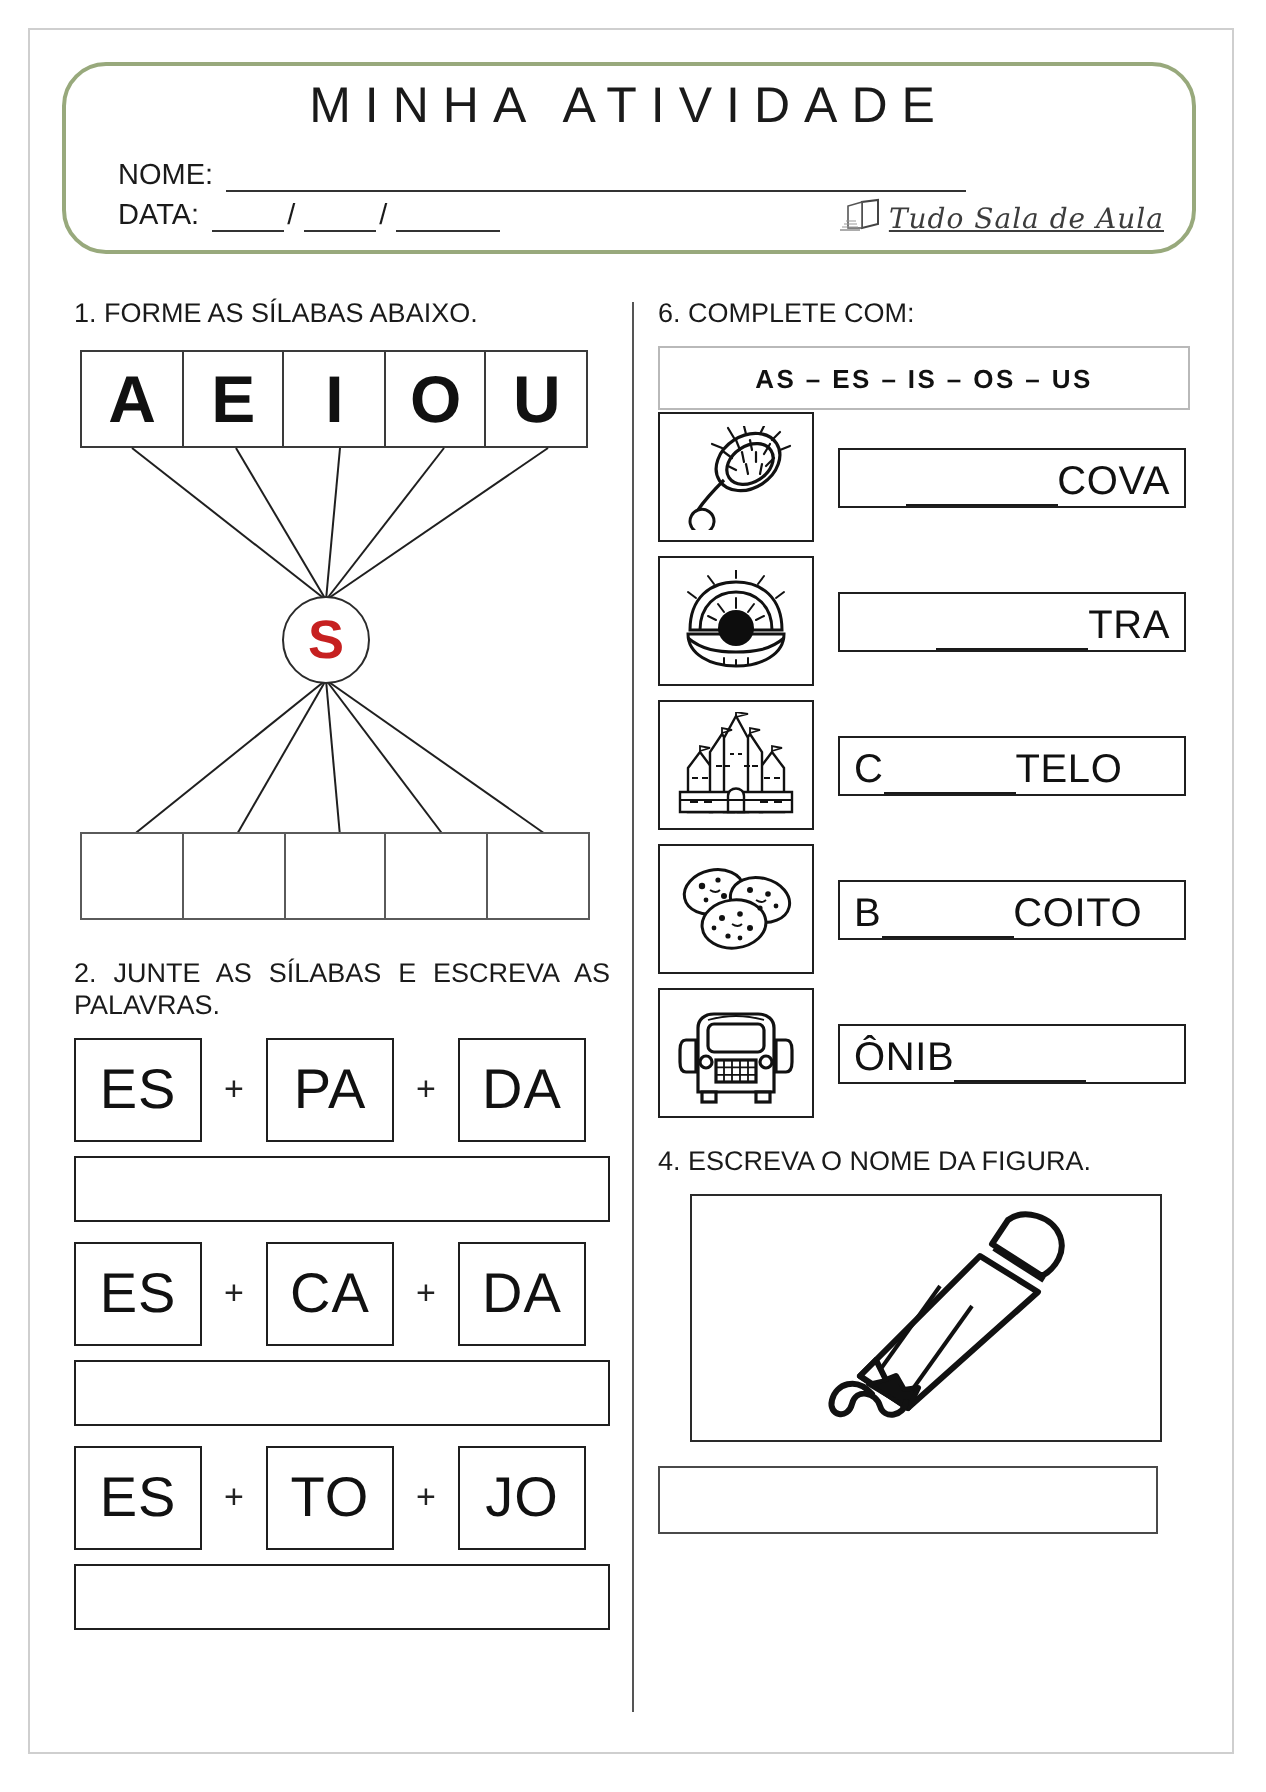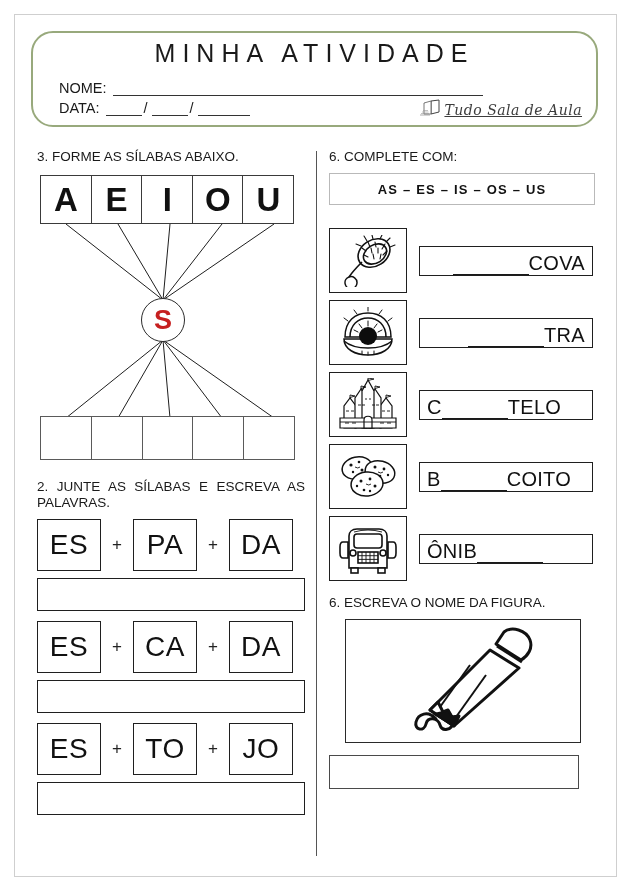--- a/index.html
+++ b/index.html
@@ -83,21 +83,21 @@
   .plus{width:32px;text-align:center;font-size:17px;color:#222;}
   .answerbar{
     width:268px;height:33px;border:1.7px solid #1f1f1f;box-sizing:border-box;
     margin-bottom:10px;background:#fff;
   }
 
   
   .wordbank{
     width:266px;height:32px;border:1.1px solid #b9b9b9;box-sizing:border-box;
     display:flex;align-items:center;justify-content:center;
-    font-size:13px;font-weight:bold;letter-spacing:1.2px;margin-bottom:23px;background:#fff;
+    font-size:13px;font-weight:bold;letter-spacing:1.2px;margin-bottom:1px;background:#fff;
   }
   .picrow{display:flex;align-items:center;margin-bottom:7px;}
   .picbox{
     width:78px;height:65px;border:1.8px solid #1f1f1f;box-sizing:border-box;
     display:flex;align-items:center;justify-content:center;background:#fff;flex:0 0 auto;
   }
   .picbox svg{display:block;}
   .wordbox{
     margin-left:12px;width:174px;height:30px;border:1.8px solid #1f1f1f;box-sizing:border-box;
     display:flex;align-items:flex-end;background:#fff;padding:0 7px;
@@ -145,21 +145,21 @@
         </svg>
       </span>
       <span class="brand-text">Tudo Sala de Aula</span>
     </div>
   </div>
 
   <div class="vdiv"></div>
 
   <div class="colL">
 
-    <p class="qtext">3. FORME AS SÍLABAS ABAIXO.</p>
+    <p class="qtext">1. FORME AS SÍLABAS ABAIXO.</p>
 
     <div class="s1">
 
       <div class="vowrow">
         <div class="vbox">A</div>
         <div class="vbox">E</div>
         <div class="vbox">I</div>
         <div class="vbox">O</div>
         <div class="vbox">U</div>
       </div>
@@ -404,21 +404,21 @@
             </g>
           </svg>
         </span>
       </div>
       <div class="wordbox">
         <span>ÔNIB</span>
           <span class="blankline bl-md"></span>
       </div>
     </div>
 
-    <p class="qtext s4title">6. ESCREVA O NOME DA FIGURA.</p>
+    <p class="qtext s4title">4. ESCREVA O NOME DA FIGURA.</p>
 
     <div class="figbox">
       <span>
         <svg width="210" height="110" viewBox="0 0 210 110">
           <g fill="#fff" stroke="#111" stroke-width="3" stroke-linejoin="round">
 
             <path d="M146 8 C154 2 168 6 172 16 C175 24 170 32 163 36 L138 20 Z"></path>
             <path d="M139 22 L164 38"></path>
             <path d="M134 30 L159 46"></path>
 

